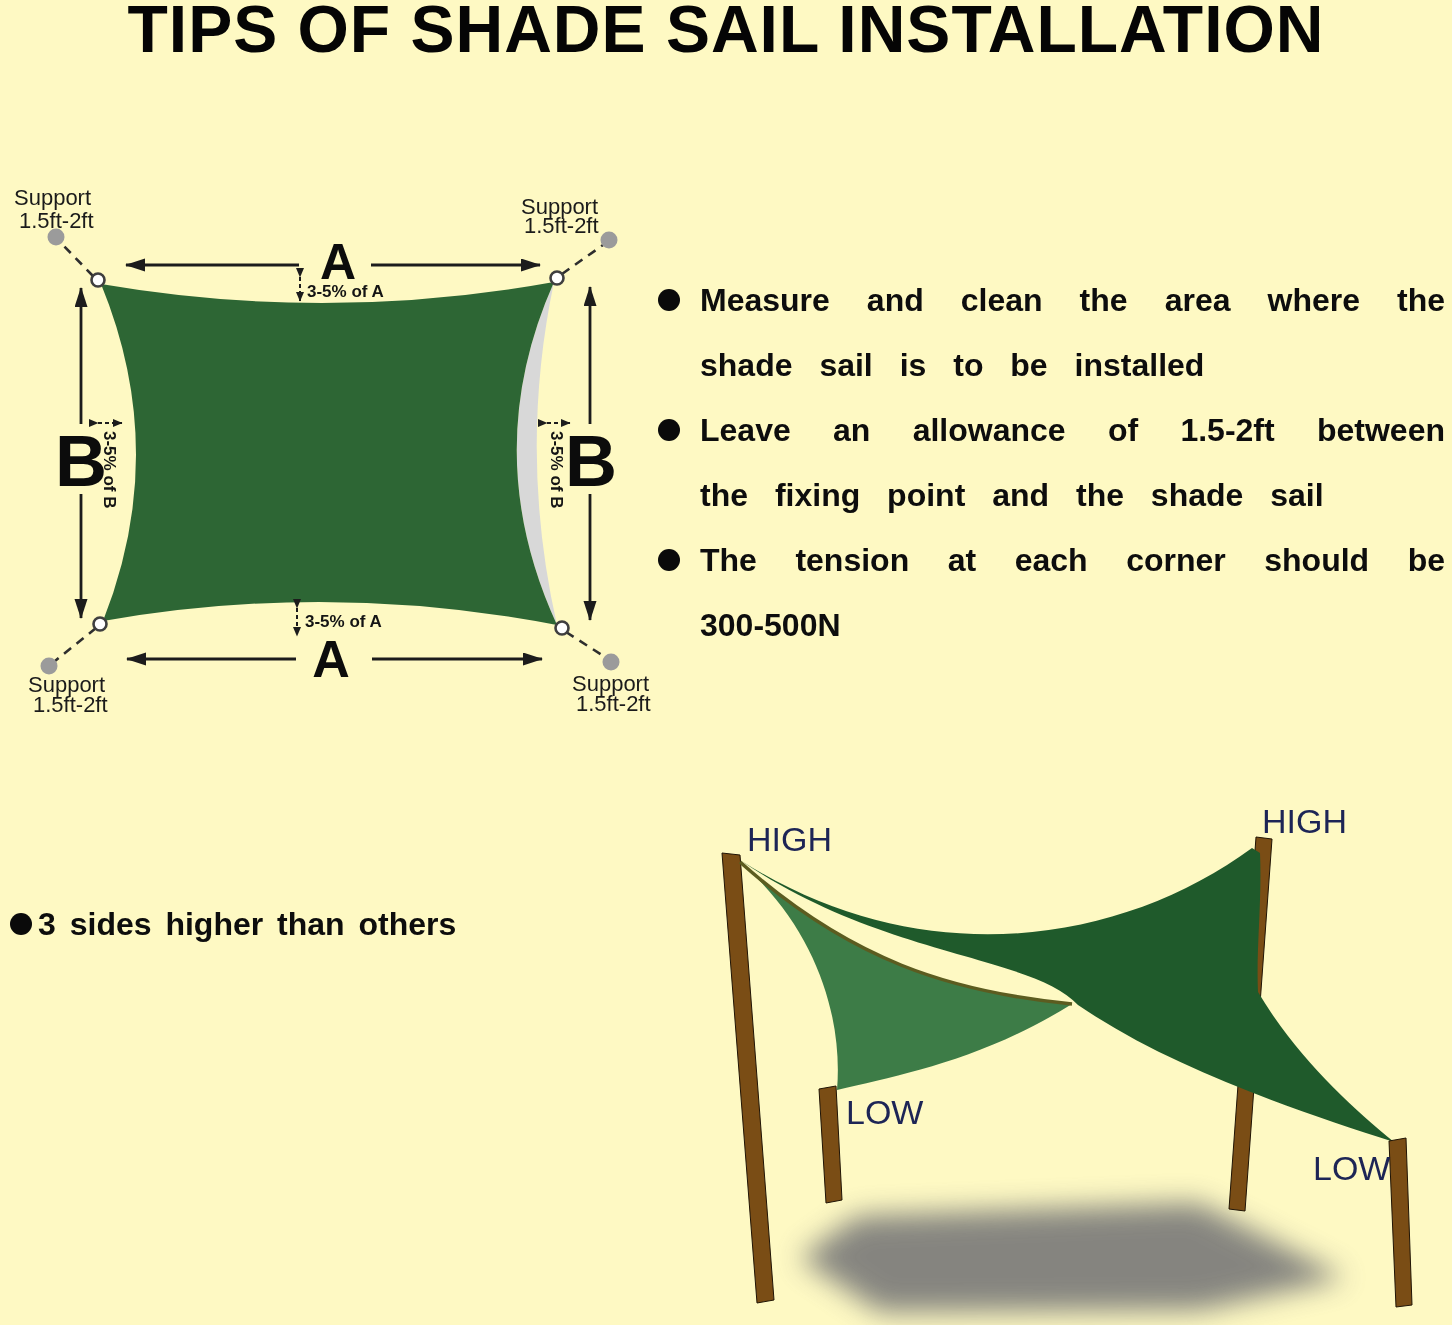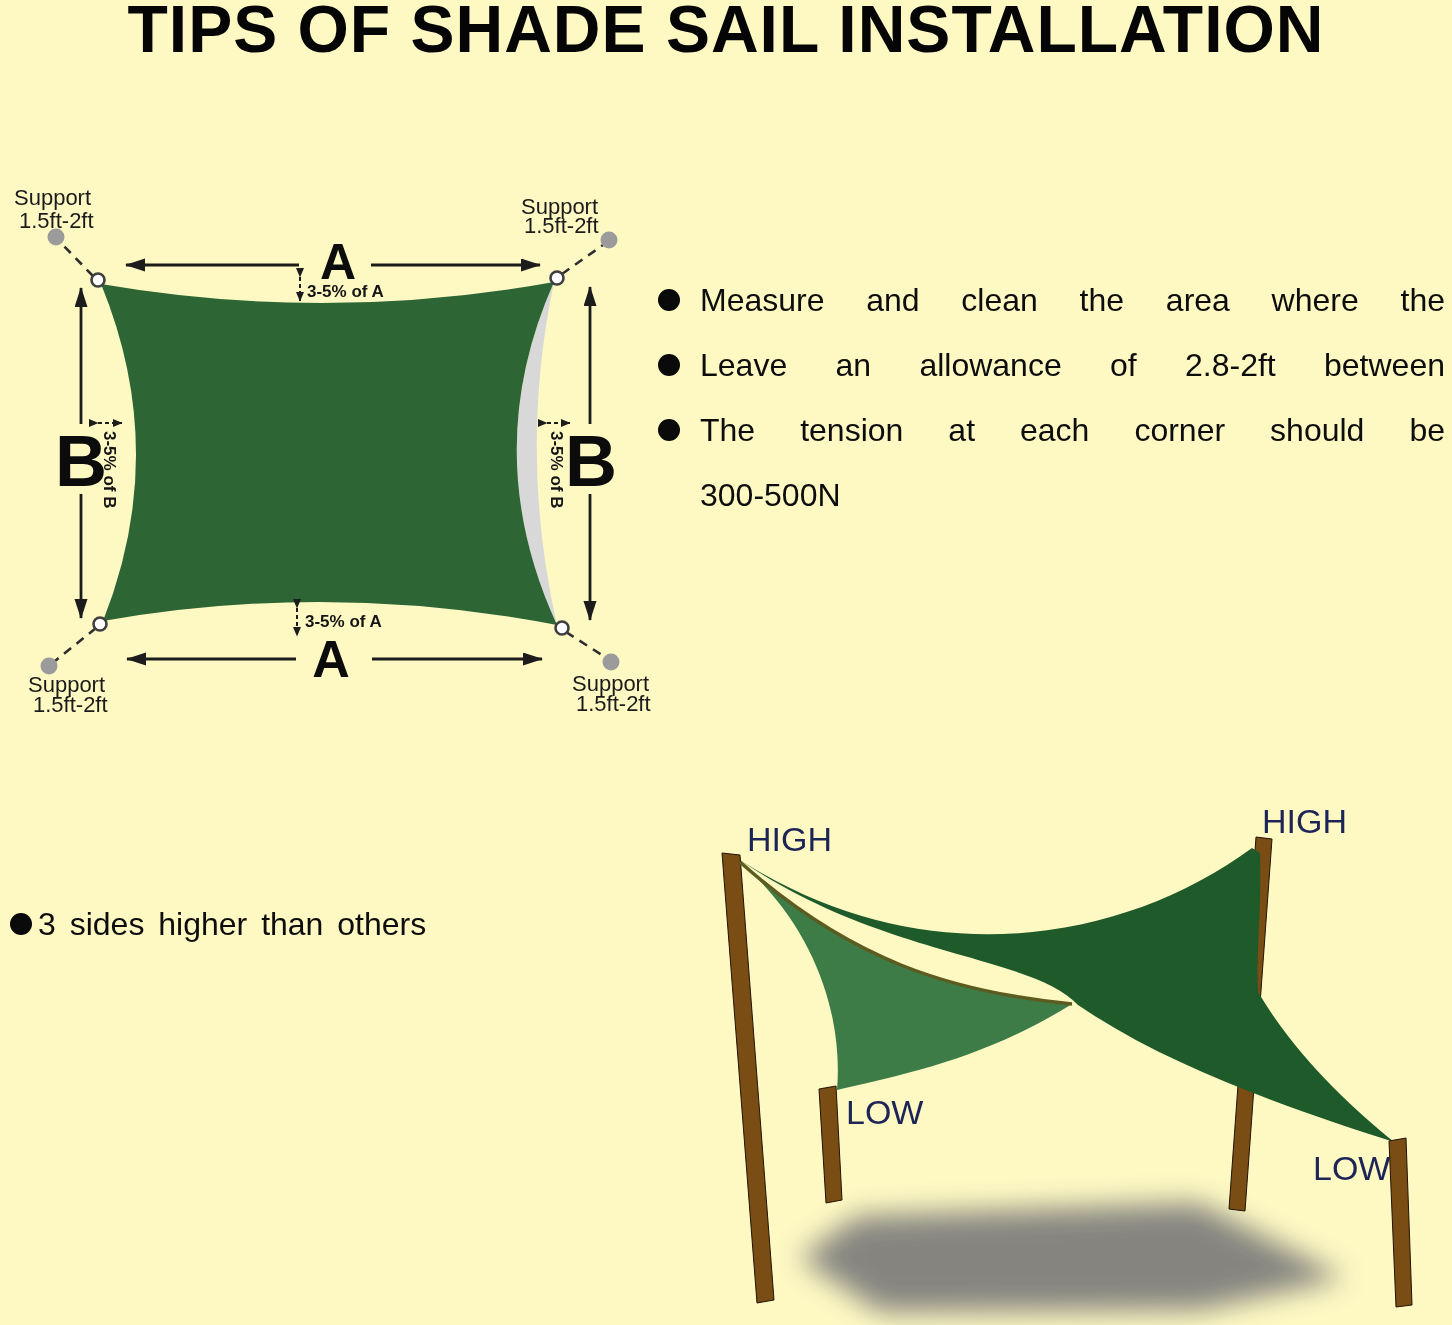--- a/index.html
+++ b/index.html
@@ -2,21 +2,21 @@
 <html><head>
 <meta charset="utf-8">
 <style>
   html,body{margin:0;padding:0;background:#ffffff;}
   .page{position:relative;width:1452px;height:1325px;background:#fef9c3;overflow:hidden;
         font-family:"Liberation Sans",sans-serif;color:#111;}
   .title{position:absolute;top:-6px;left:0;width:1452px;text-align:center;
          font-size:66px;line-height:70px;font-weight:bold;letter-spacing:1px;color:#050505;
          white-space:nowrap;}
   .fig{position:absolute;left:0;top:0;width:1452px;height:1325px;}
-  .bullets{position:absolute;font-size:32px;line-height:65px;color:#0d0d0d;}
+  .bullets{position:absolute;font-size:32px;line-height:65px;color:#0d0d0d;font-weight:bold;}
   .bullets .para{position:relative;}
   .bullets .dot{position:absolute;width:22px;height:22px;border-radius:50%;background:#0a0a0a;top:21px;}
   .bullets .line{display:block;white-space:nowrap;}
   .right-col{left:700px;top:268px;width:745px;}
   .right-col .dot{left:-42px;}
   .right-col .line{word-spacing:18px;}
   .right-col .line.j{white-space:normal;text-align:justify;text-align-last:justify;word-spacing:2px;}
   .left-col{left:38px;top:892px;width:470px;}
   .left-col .dot{left:-28px;}
   .left-col .line{word-spacing:5px;}
@@ -142,24 +142,26 @@
         <text x="846" y="1124">LOW</text>
         <text x="1313" y="1180">LOW</text>
       </g>
     </g>
   </svg>
 
   <div class="bullets right-col">
     <div class="para">
       <span class="dot"></span>
       <span class="line j">Measure and clean the area where the</span>
+      <span class="line">shade sail is to be installed</span>
     </div>
     <div class="para">
       <span class="dot"></span>
-      <span class="line j">Leave an allowance of 2.8-2ft between</span>
+      <span class="line j">Leave an allowance of 1.5-2ft between</span>
+      <span class="line">the fixing point and the shade sail</span>
     </div>
     <div class="para">
       <span class="dot"></span>
       <span class="line j">The tension at each corner should be</span>
       <span class="line">300-500N</span>
     </div>
   </div>
 
   <div class="bullets left-col">
     <div class="para">

